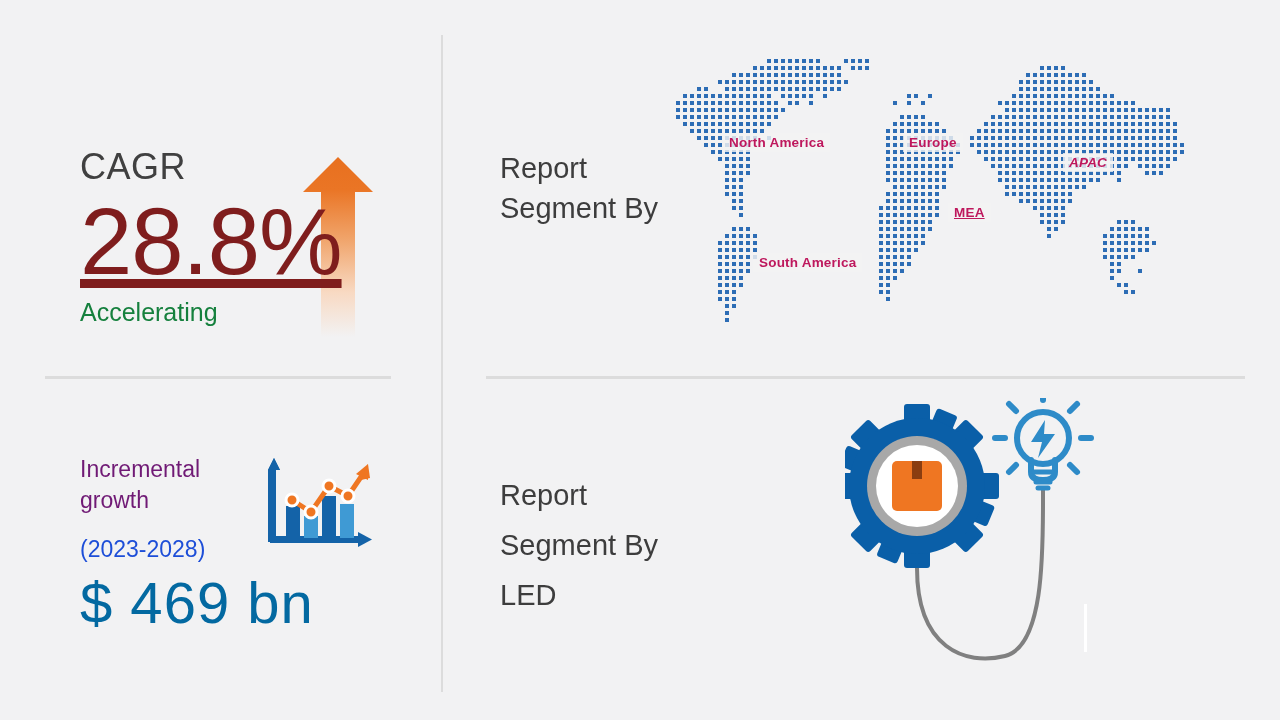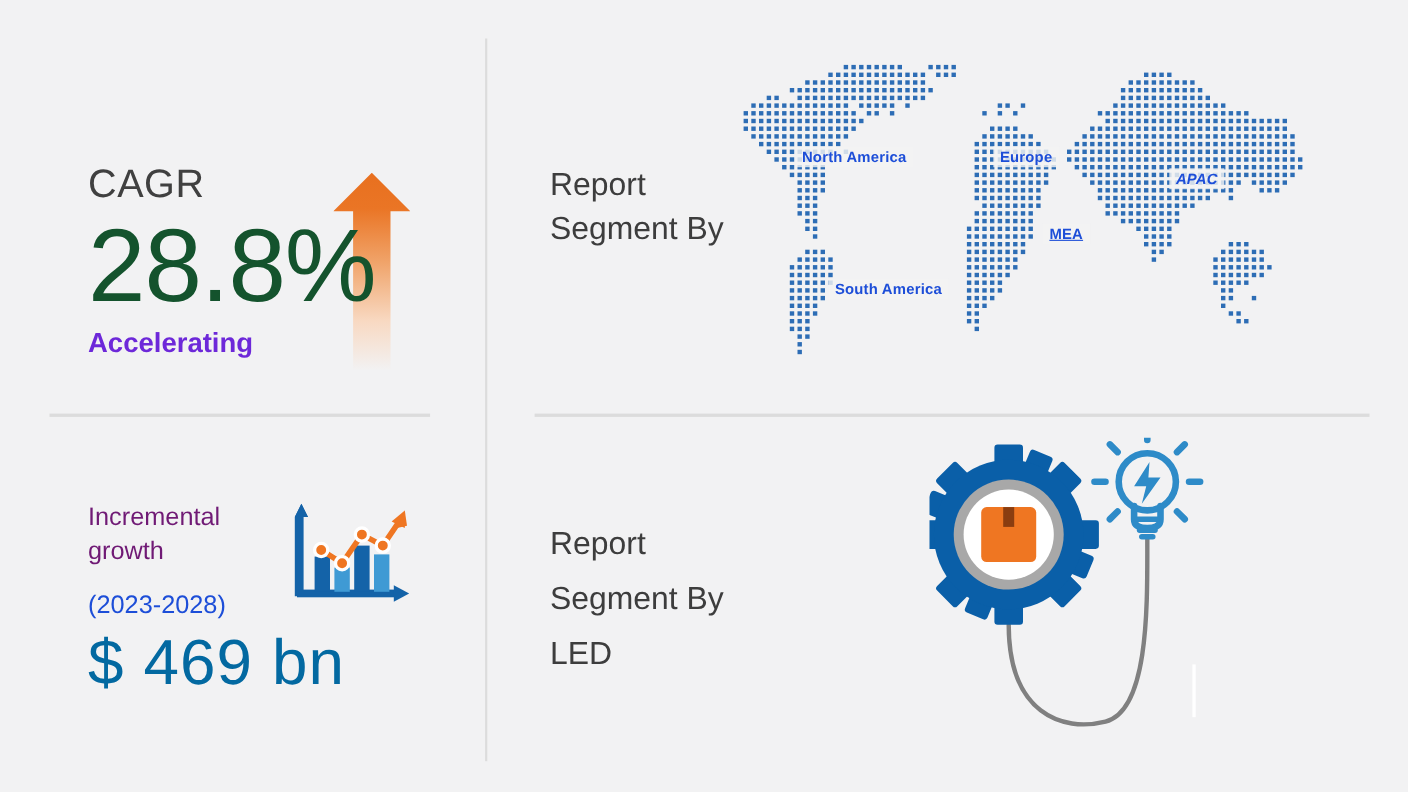--- a/index.html
+++ b/index.html
@@ -58,33 +58,34 @@
   .cagr-block { position: absolute; left: 80px; top: 146px; }
   .cagr-label {
     font-size: 36px;
     color: #404040;
     letter-spacing: 0.5px;
     line-height: 42px;
     font-weight: 400;
   }
   .cagr-value {
     font-size: 94px;
-    color: #14532d;
+    color: #7f1d1d;
     line-height: 104px;
     font-weight: 300;
     letter-spacing: -1px;
     margin-top: 2px;
     position: relative;
     z-index: 3;
+    text-decoration: underline;
   }
   .cagr-sub {
     font-size: 25px;
-    color: #6d28d9;
+    color: #15803d;
     line-height: 32px;
-    font-weight: 700;
+    font-weight: 400;
     margin-top: 2px;
   }
 
   .arrow-up {
     position: absolute;
     left: 303px;
     top: 157px;
     width: 70px;
     height: 180px;
     z-index: 1;
@@ -137,21 +138,21 @@
     position: absolute;
     left: 655px;
     top: 45px;
     width: 565px;
     height: 300px;
   }
   .map-label {
     position: absolute;
     font-size: 13.5px;
     font-weight: bold;
-    color: #1d4ed8;
+    color: #be185d;
     background: rgba(243,243,243,0.82);
     padding: 2px 6px;
     white-space: nowrap;
     letter-spacing: 0.2px;
   }
 
   
   .led-title {
     position: absolute;
     left: 500px;

